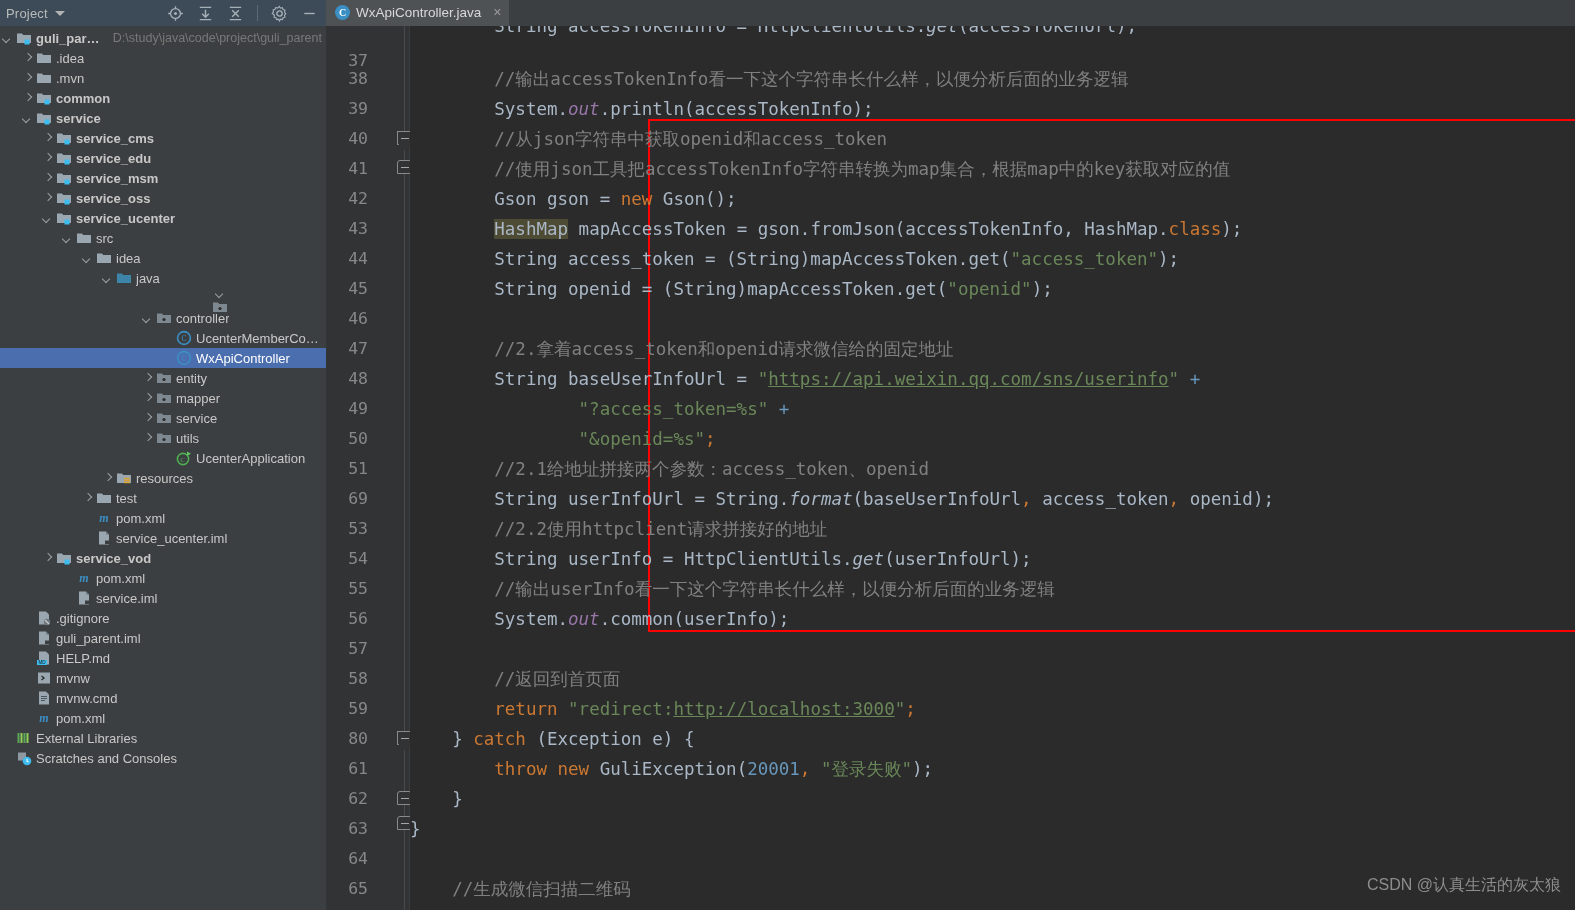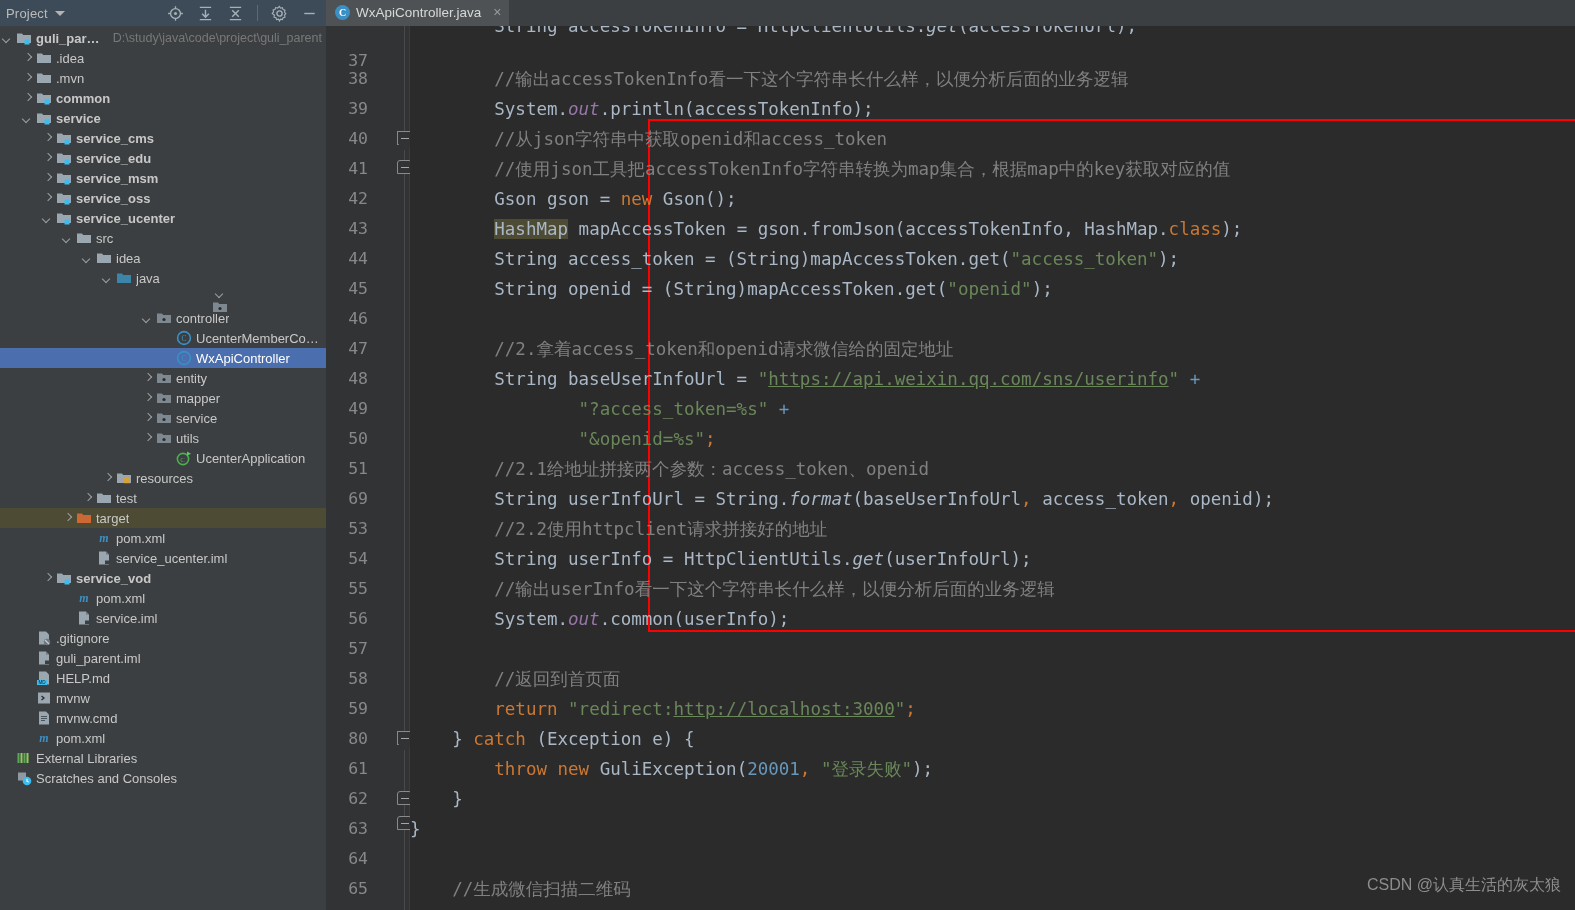--- a/index.html
+++ b/index.html
@@ -481,27 +481,20 @@
               <path d="M8 8.5h6M8 10.5h6M8 12.5h6" stroke="#d6a13a" stroke-width="1.3"></path>
             </svg></span>
           <span class="lbl">resources</span>
         </div>
         <div class="row" style="padding-left: 82px;">
           <span class="arrow r"></span>
           <span class="ico"><svg width="16" height="16" viewBox="0 0 16 16">
               <path d="M1 3.5h5l1.2 1.5H15v8H1z" fill="#9aa7b0"></path>
             </svg></span>
           <span class="lbl">test</span>
-        </div>
-        <div class="row hl" style="padding-left: 62px;">
-          <span class="arrow r"></span>
-          <span class="ico"><svg width="16" height="16" viewBox="0 0 16 16">
-              <path d="M1 3.5h5l1.2 1.5H15v8H1z" fill="#cc6833"></path>
-            </svg></span>
-          <span class="lbl">target</span>
         </div>
         <div class="row" style="padding-left: 82px;">
           <span class="arrow"></span>
           <span class="ico"><svg width="16" height="16" viewBox="0 0 16 16">
               <text x="8" y="12" font-size="12" fill="#3b8fc4" text-anchor="middle" font-family="serif" font-style="italic" font-weight="bold">m</text>
             </svg></span>
           <span class="lbl">pom.xml</span>
         </div>
         <div class="row" style="padding-left: 82px;">
           <span class="arrow"></span>

